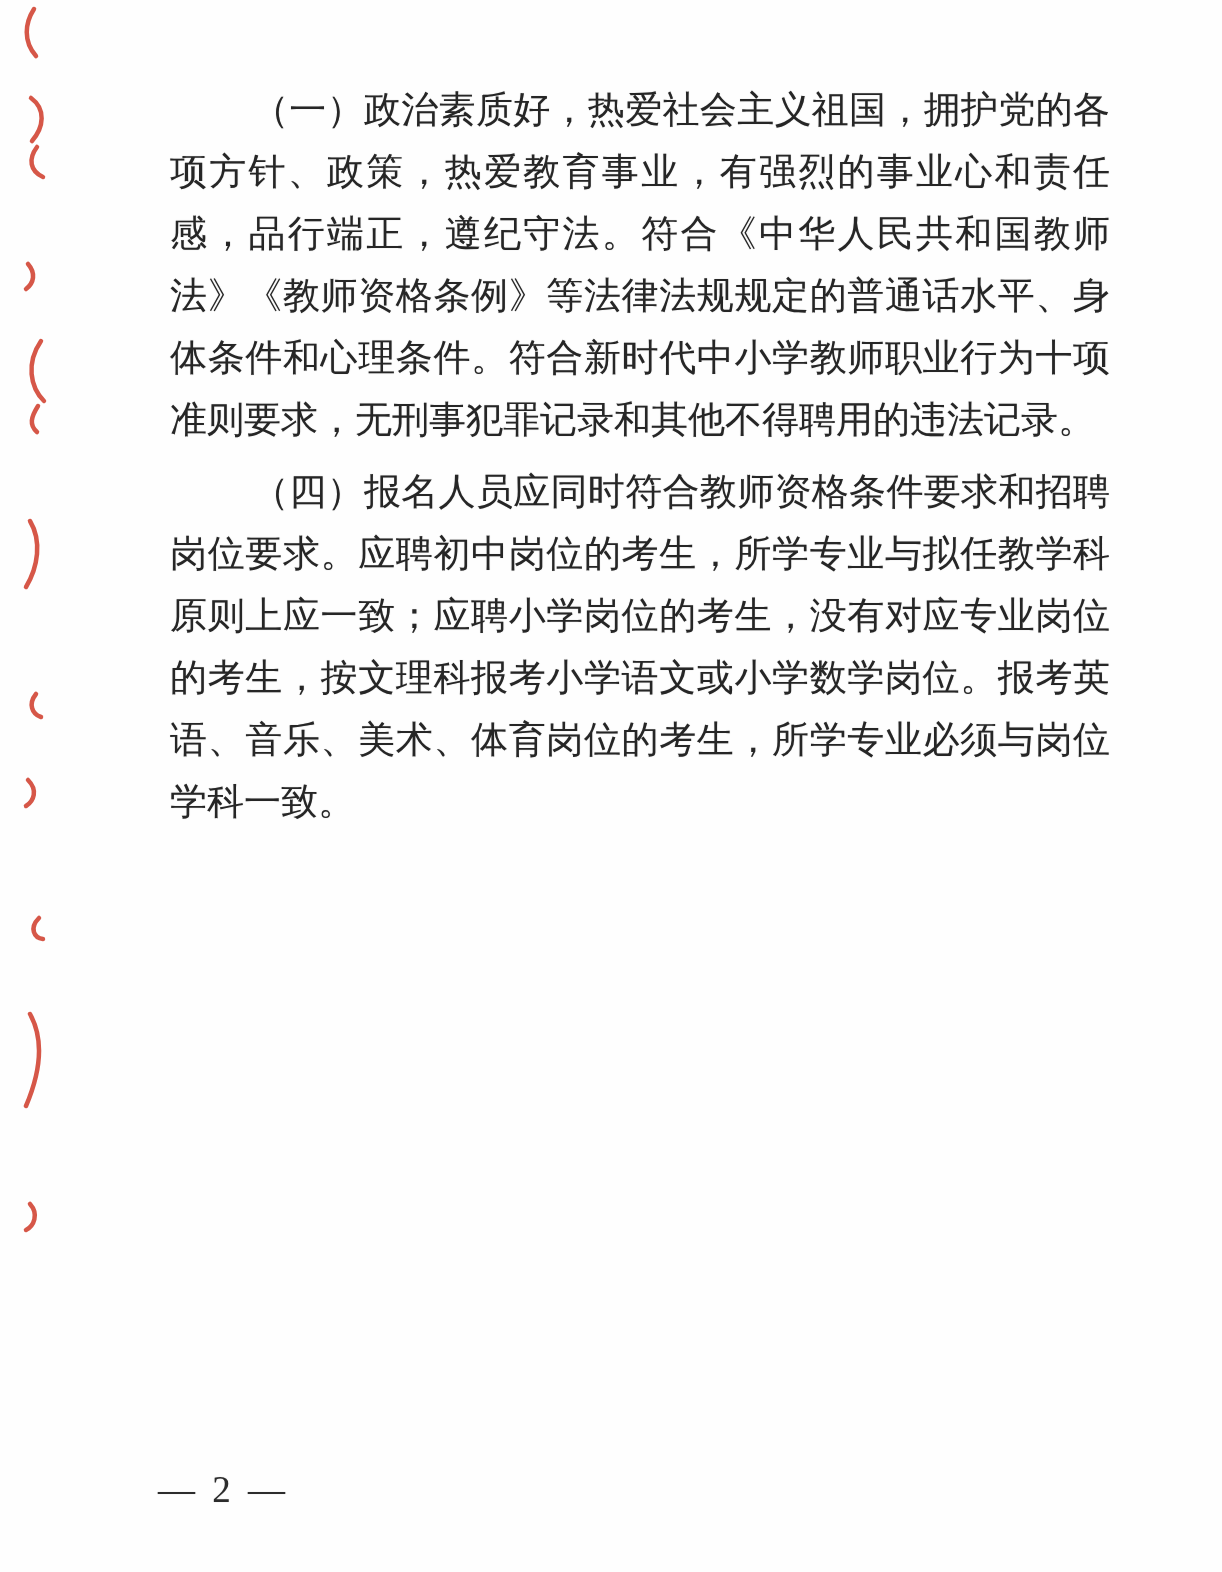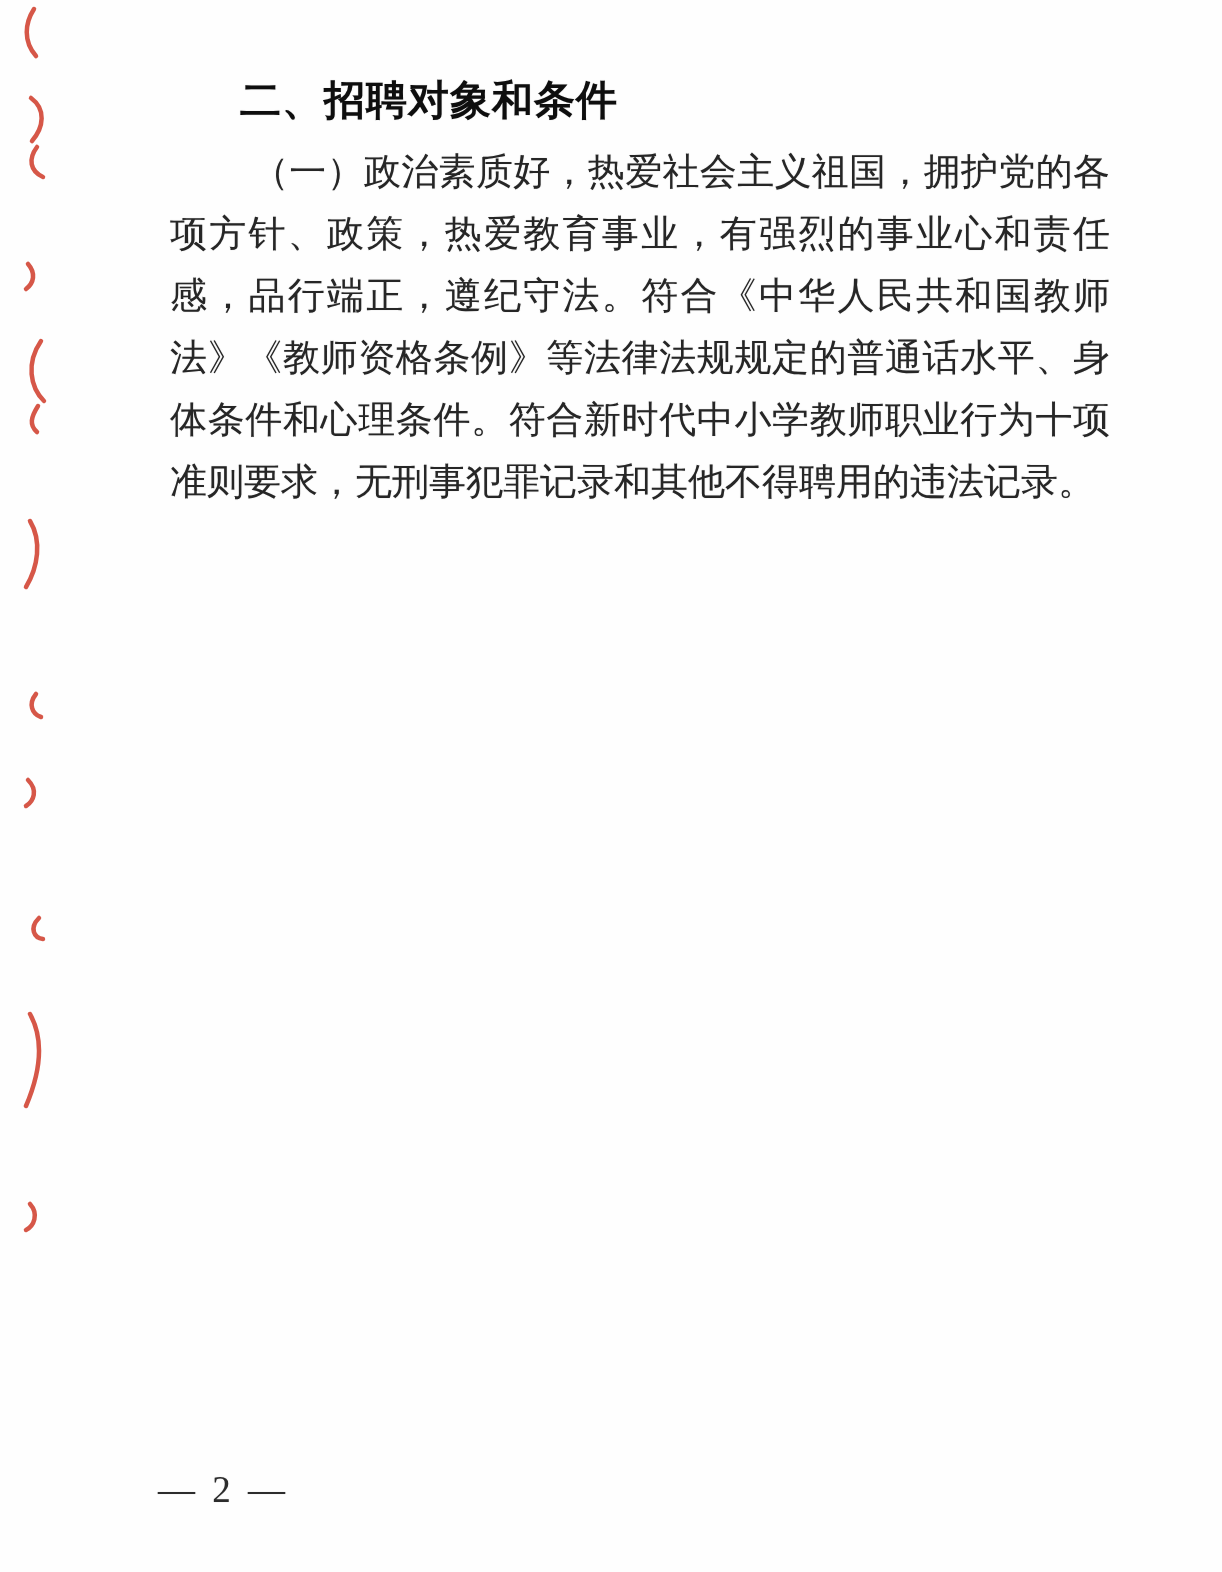--- a/index.html
+++ b/index.html
@@ -75,19 +75,19 @@
     <path class="red-ink" d="M38,406 C31,417 29,425 37,432"></path>
     <path class="red-ink" d="M30,521 C42,541 38,567 26,587"></path>
     <path class="red-ink" d="M36,694 C28,704 32,714 41,717"></path>
     <path class="red-ink" d="M28,780 C38,790 34,801 26,806"></path>
     <path class="red-ink" d="M39,918 C29,928 34,938 43,939"></path>
     <path class="red-ink" d="M30,1014 C45,1041 40,1073 26,1106"></path>
     <path class="red-ink" d="M30,1204 C39,1214 34,1226 26,1230"></path>
   </svg>
 
   <div class="doc-body">
-    <h1 class="doc-heading">二、招聘对象和条件</h1>
     <p class="doc-paragraph">（一）政治素质好，热爱社会主义祖国，拥护党的各项方针、政策，热爱教育事业，有强烈的事业心和责任感，品行端正，遵纪守法。符合《中华人民共和国教师法》《教师资格条例》等法律法规规定的普通话水平、身体条件和心理条件。符合新时代中小学教师职业行为十项准则要求，无刑事犯罪记录和其他不得聘用的违法记录。</p>
+    <p class="doc-paragraph">（四）报名人员应同时符合教师资格条件要求和招聘岗位要求。应聘初中岗位的考生，所学专业与拟任教学科原则上应一致；应聘小学岗位的考生，没有对应专业岗位的考生，按文理科报考小学语文或小学数学岗位。报考英语、音乐、美术、体育岗位的考生，所学专业必须与岗位学科一致。</p>
   </div>
 
   <div class="page-footer">— 2 —</div>
 
 </div>
 
 </body></html>

